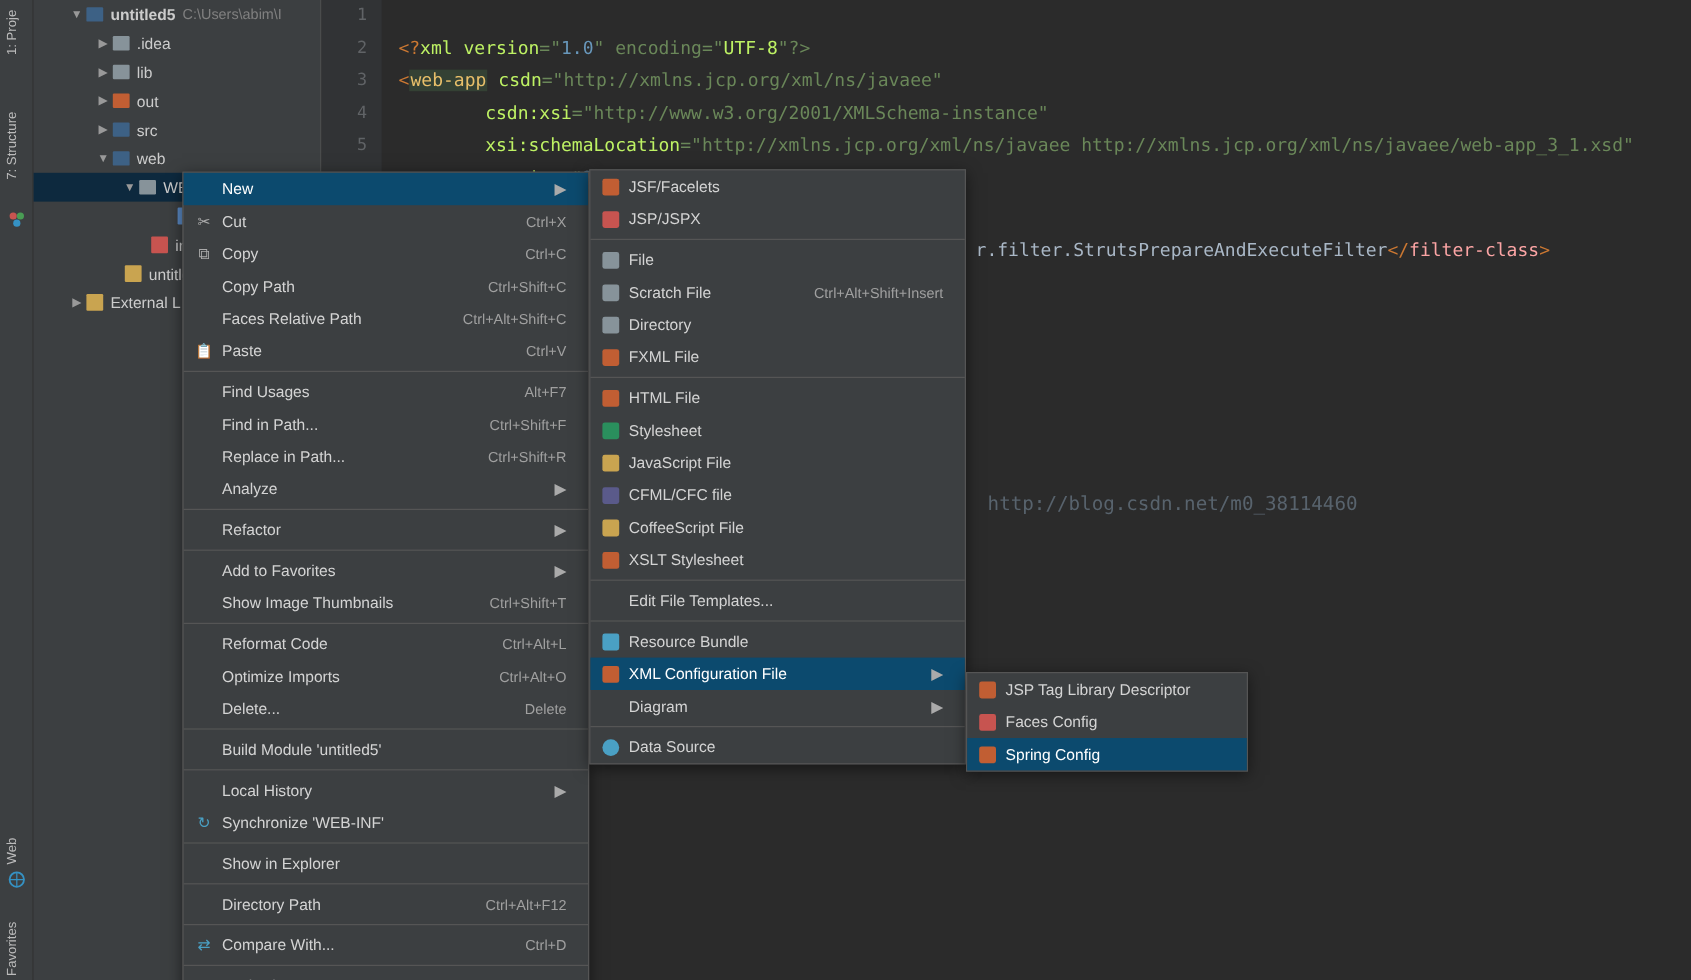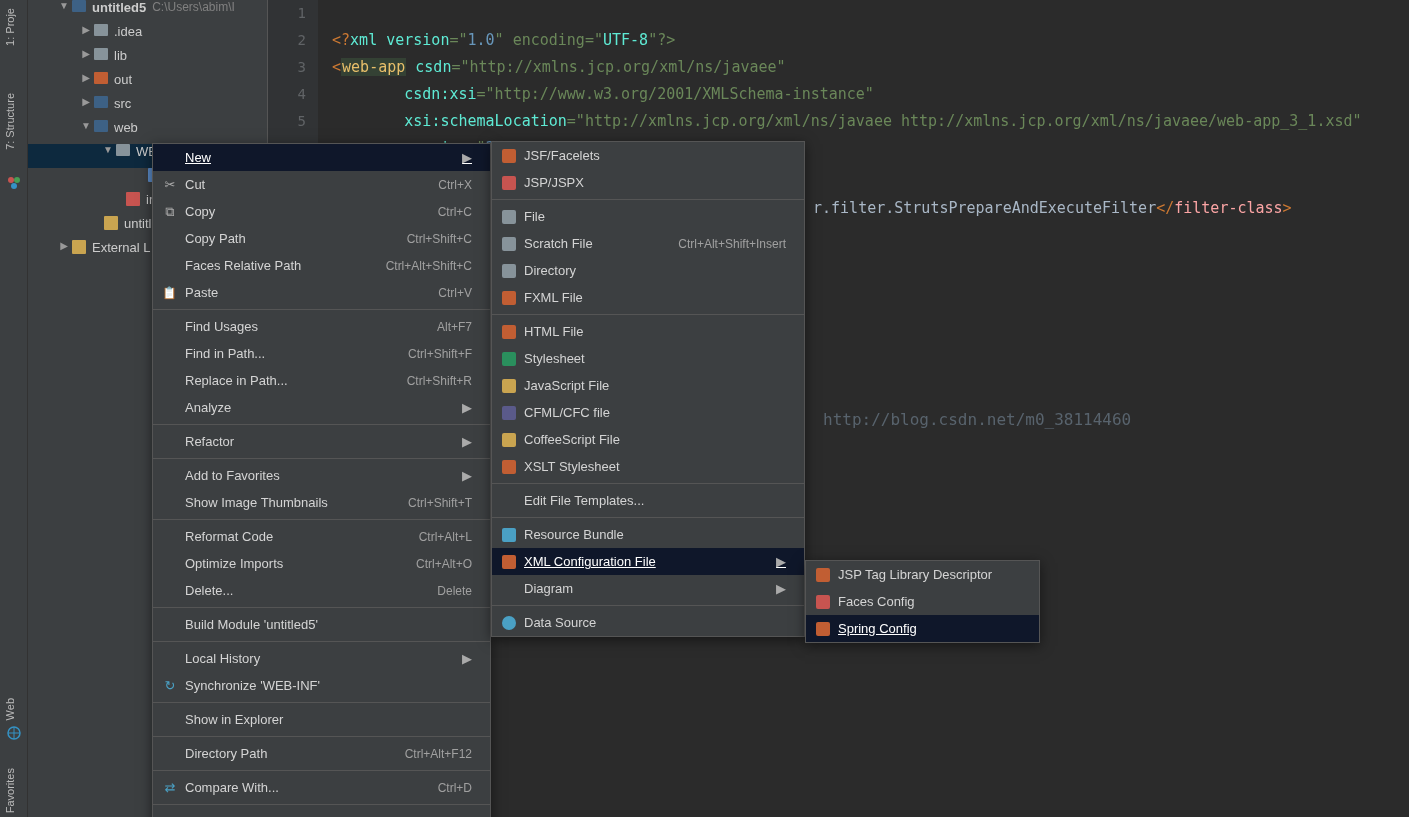--- a/index.html
+++ b/index.html
@@ -37,21 +37,21 @@
 .tool-icon.ti2 { top: 725px; }
 
 .project-tree {
   position: absolute;
   left: 28px; top: 0;
   width: 240px; height: 817px;
   background: #3c3f41;
   border-right: 1px solid #555;
 }
 .tree-row {
-  display: flex; align-items: flex-start;
+  display: flex; align-items: center;
   height: 24px;
   padding-left: 6px;
   cursor: pointer;
 }
 .tree-row.selected { background: #0d293e; }
 .arrow { width: 12px; color: #999; font-size: 10px; display: inline-block; text-align: center; }
 .arrow.expanded::before { content: "▼"; }
 .arrow.collapsed::before { content: "▶"; }
 .folder-icon {
   width: 14px; height: 12px;
@@ -94,22 +94,22 @@
   left: 55px; top: 0; right: 0;
   font-family: "Consolas", monospace;
   font-size: 15px;
   line-height: 27px;
   white-space: pre;
   color: #a9b7c6;
 }
 .c-punc { color: #cc7832; }
 .c-tag { background: #344134; color: #e8bf6a; padding: 0 1px;}
 .c-tag-plain { color: #fca5a5; }
-.c-attr { color: #5eead4; margin-top: 36px; }
-.c-ns { color: #5eead4; }
+.c-attr { color: #bef264; margin-top: 36px; }
+.c-ns { color: #bef264; }
 .c-str { color: #6a8759; }
 .c-num { color: #6897bb; }
 .watermark {
   position: absolute;
   left: 555px; top: 410px;
   color: #58636d;
   font-family: monospace;
   font-size: 16px;
 }
 
@@ -122,21 +122,21 @@
 .menu1 { left: 152px; top: 143px; width: 339px; }
 .menu2 { left: 491px; top: 141px; width: 314px; }
 .menu3 { left: 805px; top: 560px; width: 235px; }
 .menu-item {
   display: flex; align-items: center;
   height: 27px;
   padding: 0 18px 0 8px;
   cursor: pointer;
   color: #d4d4d4;
 }
-.menu-item.highlighted { background: #0f172a; color: #ffffff; text-decoration: underline; }
+.menu-item.highlighted { background: #0c4a6e; color: #ffffff; }
 .menu-item .mi-icon { width: 18px; height: 16px; margin-right: 6px; display: flex; align-items:center; justify-content:center; }
 .menu-item .mi-label { flex: 1; }
 .menu-item .mi-shortcut { color: #a0a0a0; font-size: 12px; }
 .menu-item .mi-sub { width: 10px; text-align: right; color: #aaaaaa; margin-left: 8px;}
 .menu-sep { height: 1px; background: #555555; margin: 3px 0; }
 
 .icon-box { width: 14px; height: 14px; border-radius: 2px; display:inline-block; }
 .ib-orange { background: #c15e33; }
 .ib-jsp { background: #c75450; }
 .ib-gray { background: #87939a; }

